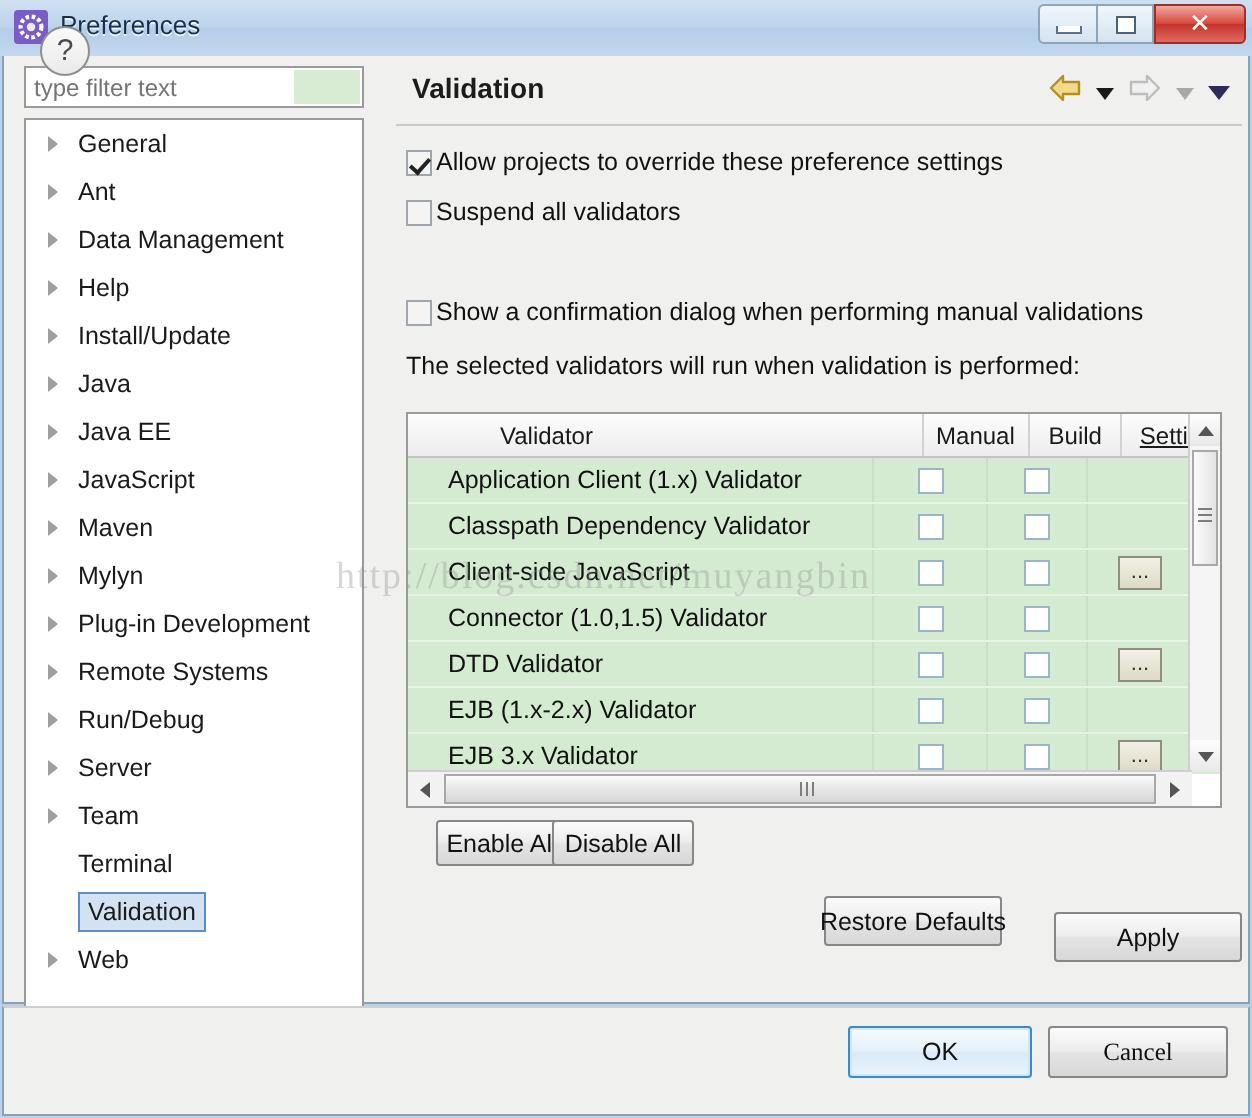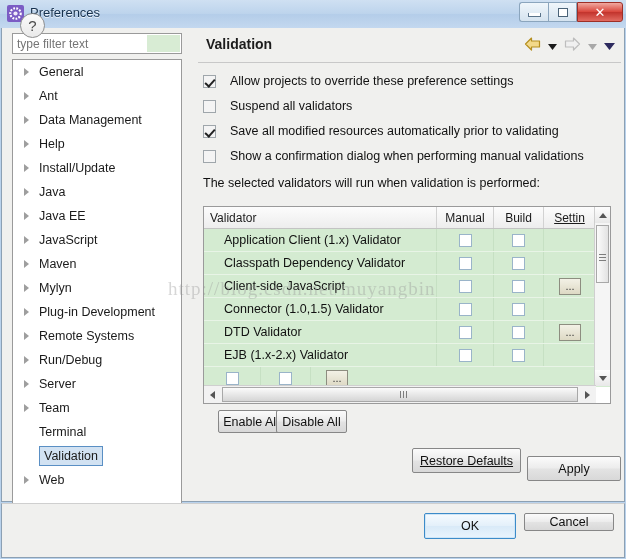--- a/index.html
+++ b/index.html
@@ -92,21 +92,21 @@
     position:absolute;left:192px;top:0;width:431px;height:472px;
   }
   .page-title{
     position:absolute;left:12px;top:8px;font-size:14px;font-weight:bold;color:#1c1c1c;
   }
   .navbar{position:absolute;right:10px;top:9px;display:flex;align-items:center;gap:7px;}
   .sep{
     position:absolute;left:4px;top:34px;width:423px;height:1px;background:#c8c8c8;
   }
   .opt{
-    position:absolute;left:9px;display:flex;align-items:center;gap:14px;font-size:12.5px;color:#111;
+    position:absolute;left:9px;display:flex;align-items:center;gap:2px;font-size:12.5px;color:#111;
     white-space:nowrap;
   }
   .cb{
     width:13px;height:13px;border:1px solid #9fa6ab;background:#f4f4f4;
     box-sizing:border-box;position:relative;flex:none;
   }
   .cb.on:after{
     content:"";position:absolute;left:3px;top:1px;width:4px;height:8px;
     border:solid #222;border-width:0 2px 2px 0;transform:rotate(42deg);
   }
@@ -117,21 +117,21 @@
     border:1px solid #9a9a9a;background:#fff;box-sizing:border-box;overflow:hidden;
   }
   .thead{
     display:flex;height:21px;background:linear-gradient(to bottom,#fcfcfc,#ededed);
     border-bottom:1px solid #c3c3c3;font-size:12px;
   }
   .th{
     display:flex;align-items:center;padding-left:6px;box-sizing:border-box;
     border-right:1px solid #d2d2d2;overflow:hidden;white-space:nowrap;color:#1a1a1a;
   }
-  .th.c0{width:233px;}
+  .th.c0{width:233px;margin-left:40px;}
   .th.c1{width:57px;justify-content:center;padding-left:0;}
   .th.c2{width:50px;justify-content:center;padding-left:0;}
   .th.c3{width:52px;justify-content:center;padding-left:0;text-decoration:underline;}
   .tbody{height:158px;overflow:hidden;}
   .trow{display:flex;height:22px;background:#d4ebd1;border-bottom:1px solid #e8f4e6;}
   .td{display:flex;align-items:center;box-sizing:border-box;font-size:12.5px;color:#111;}
   .td.c0{width:233px;padding-left:20px;white-space:nowrap;border-right:1px solid #c6e0c3;}
   .td.c1{width:57px;justify-content:center;border-right:1px solid #c6e0c3;}
   .td.c2{width:50px;justify-content:center;border-right:1px solid #c6e0c3;}
   .td.c3{width:52px;justify-content:center;}
@@ -173,40 +173,40 @@
   
   .btn{
     border:1px solid #878787;border-radius:2px;
     background:linear-gradient(to bottom,#fbfbfb,#ececec 48%,#e3e3e3 52%,#d8d8d8);
     font-family:"Liberation Sans",sans-serif;font-size:12.5px;color:#111;
     display:flex;align-items:center;justify-content:center;
     box-sizing:border-box;position:absolute;white-space:nowrap;
   }
   #enable-all{left:24px;top:382px;width:66px;height:23px;}
   #disable-all{left:82px;top:382px;width:71px;height:23px;}
-  #restore-defaults{left:218px;top:420px;width:109px;height:25px;text-decoration:underline;}
+  #restore-defaults{left:218px;top:420px;width:89px;height:25px;}
   #apply{left:333px;top:428px;width:94px;height:25px;}
   
   .footer{
     position:absolute;left:1px;top:503px;width:624px;height:55px;
     background:#f0f0ee;border:1px solid #8ca0b3;border-top:1px solid #cfcfcf;
     box-sizing:border-box;
   }
   .help{
     position:absolute;left:20px;top:13px;width:23px;height:23px;border-radius:50%;
     border:1px solid #8e8e8e;color:#4c4c4c;font-size:15px;
     display:flex;align-items:center;justify-content:center;
     background:linear-gradient(to bottom,#fafafa,#eaeaea);
   }
   #ok{
     left:424px;top:513px;width:92px;height:26px;
     border:1px solid #3c8bc9;box-shadow:inset 0 0 0 1px #cfe6f7;
     background:linear-gradient(to bottom,#f6fbff,#e4f0fa 48%,#d9eaf8 52%,#e9f4fd);
   }
-  #cancel{left:524px;top:513px;width:90px;height:18px;}
+  #cancel{left:524px;top:513px;width:90px;height:26px;font-family:Liberation Serif, serif;}
   .watermark{
     position:absolute;left:168px;top:278px;width:420px;
     font-family:"Liberation Serif","DejaVu Serif",serif;
     font-size:19px;color:rgba(150,150,150,.38);
     white-space:nowrap;pointer-events:none;letter-spacing:1px;
   }
 </style>
 </head>
 <body>
 
@@ -352,24 +352,20 @@
       <div class="sep"></div>
 
       <div class="opt" style="top:46px">
         <span class="cb on"></span>
         <span>Allow projects to override these preference settings</span>
       </div>
       <div class="opt" style="top:71px">
         <span class="cb"></span>
         <span>Suspend all validators</span>
       </div>
-      <div class="opt" style="top:96px">
-        <span class="cb on"></span>
-        <span>Save all modified resources automatically prior to validating</span>
-      </div>
       <div class="opt" style="top:121px">
         <span class="cb"></span>
         <span>Show a confirmation dialog when performing manual validations</span>
       </div>
       <div class="hint" style="top:148px">The selected validators will run when validation is performed:</div>
 
       <div class="tablewrap">
         <div class="thead">
           <div class="th c0">Validator</div>
           <div class="th c1">Manual</div>
@@ -435,20 +431,21 @@
             <div class="td c0">EJB (1.x-2.x) Validator</div>
             <div class="td c1">
                 <span class="cbs"></span>
               </div>
             <div class="td c2">
                 <span class="cbs"></span>
               </div>
             <div class="td c3"></div>
           </div>
           <div class="trow">
+            <div class="td c0">EJB 3.x Validator</div>
             <div class="td c1">
                 <span class="cbs"></span>
               </div>
             <div class="td c2">
                 <span class="cbs"></span>
               </div>
             <div class="td c3">
               <span class="dots">...</span>
             </div>
           </div>

